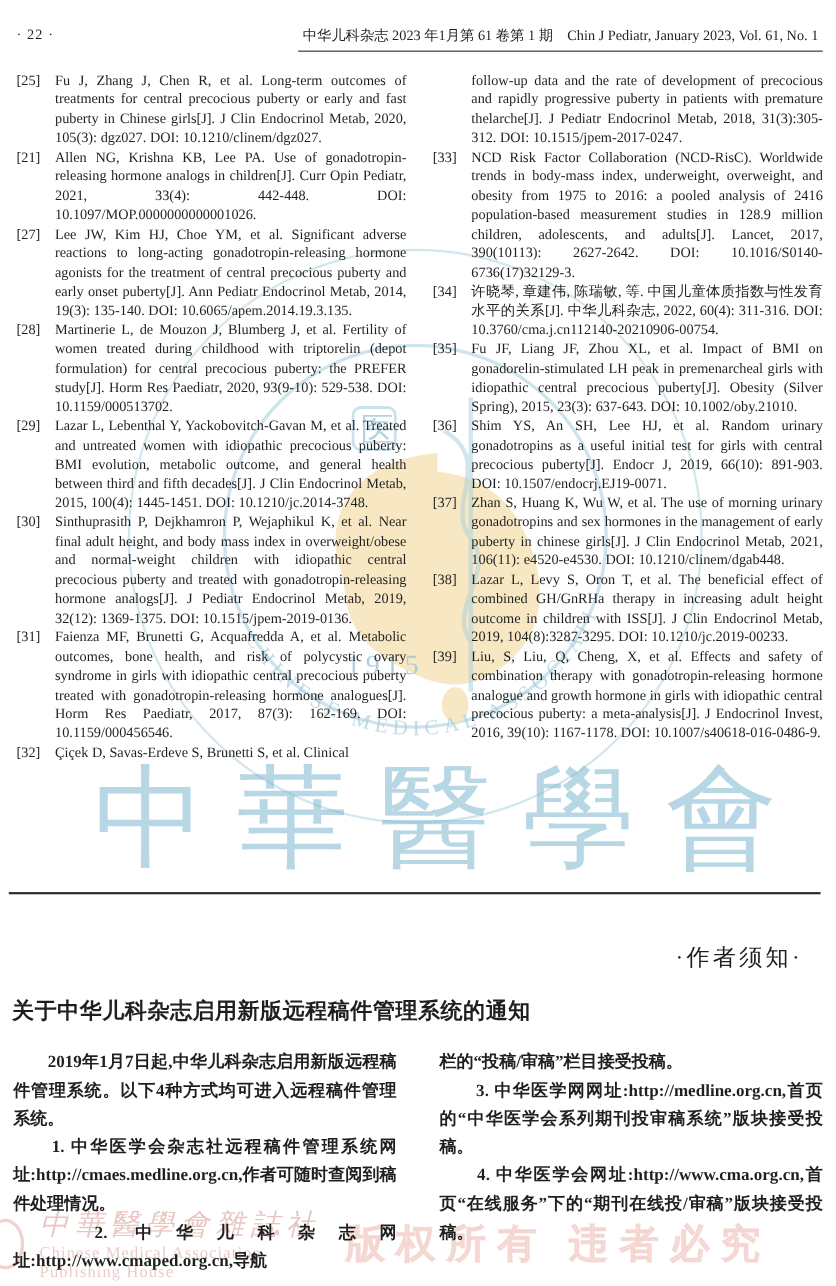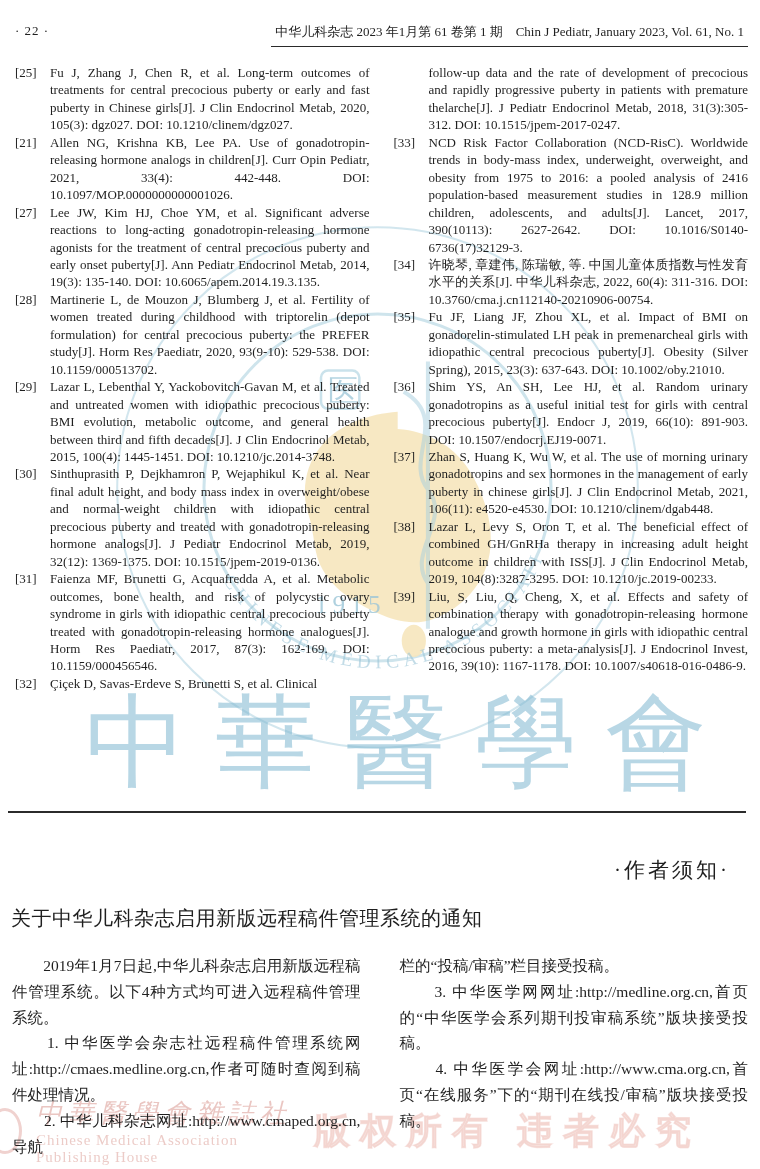--- a/index.html
+++ b/index.html
@@ -27,21 +27,21 @@
   .callig {
     position: absolute;
     left: 85px; top: 688px;
     width: 670px;
     font-size: 102px;
     line-height: 110px;
     letter-spacing: 28px;
     white-space: nowrap;
     color: rgba(126, 182, 207, 0.55);
     z-index: 0;
-    font-family: Liberation Serif, serif;
+    font-family: Liberation Sans, sans-serif;
   }
   .publisher {
     position: absolute;
     left: 0; top: 1096px;
     width: 628px;
     display: flex;
     align-items: center;
     z-index: 0;
   }
   .pub-emblem {
@@ -120,32 +120,33 @@
     position: absolute;
     top: 856px; right: 30px;
     font-size: 21px;
     letter-spacing: 3px;
     z-index: 1;
   }
   .notice-title {
     position: absolute;
     top: 905px; left: 11px;
     font-size: 20px;
-    font-weight: normal;
+    font-weight: bold;
     letter-spacing: 0.5px;
     z-index: 1;
     font-family: "Liberation Sans", "DejaVu Sans", sans-serif;
   }
   .notice-body {
     position: absolute;
     top: 953px; left: 12px;
     width: 736px;
     display: flex;
     gap: 39px;
     z-index: 1;
+    font-weight: bold;
   }
   .notice-col { flex: 1 1 0; }
   .notice-col p {
     font-size: 15.5px;
     line-height: 25.8px;
     text-align: justify;
     word-break: break-word;
   }
 
   .svg-blue { stroke: #a6cedd; fill: none; }

